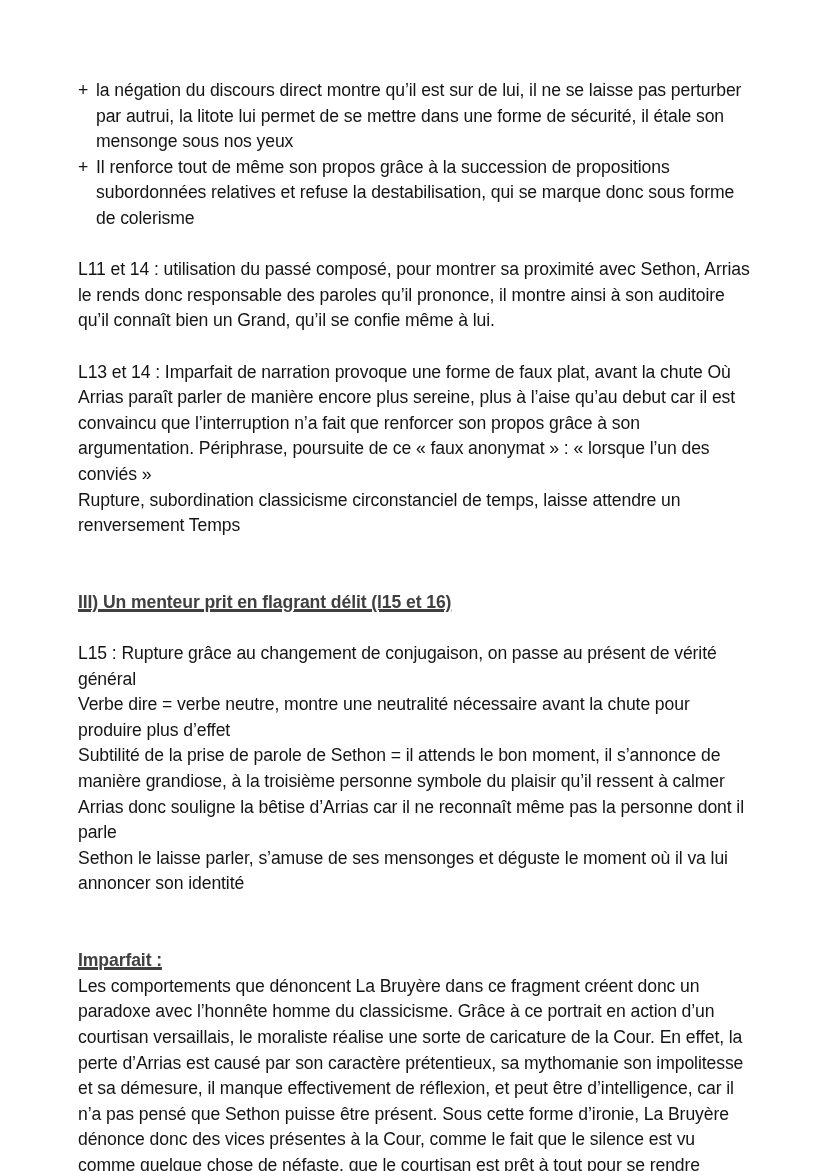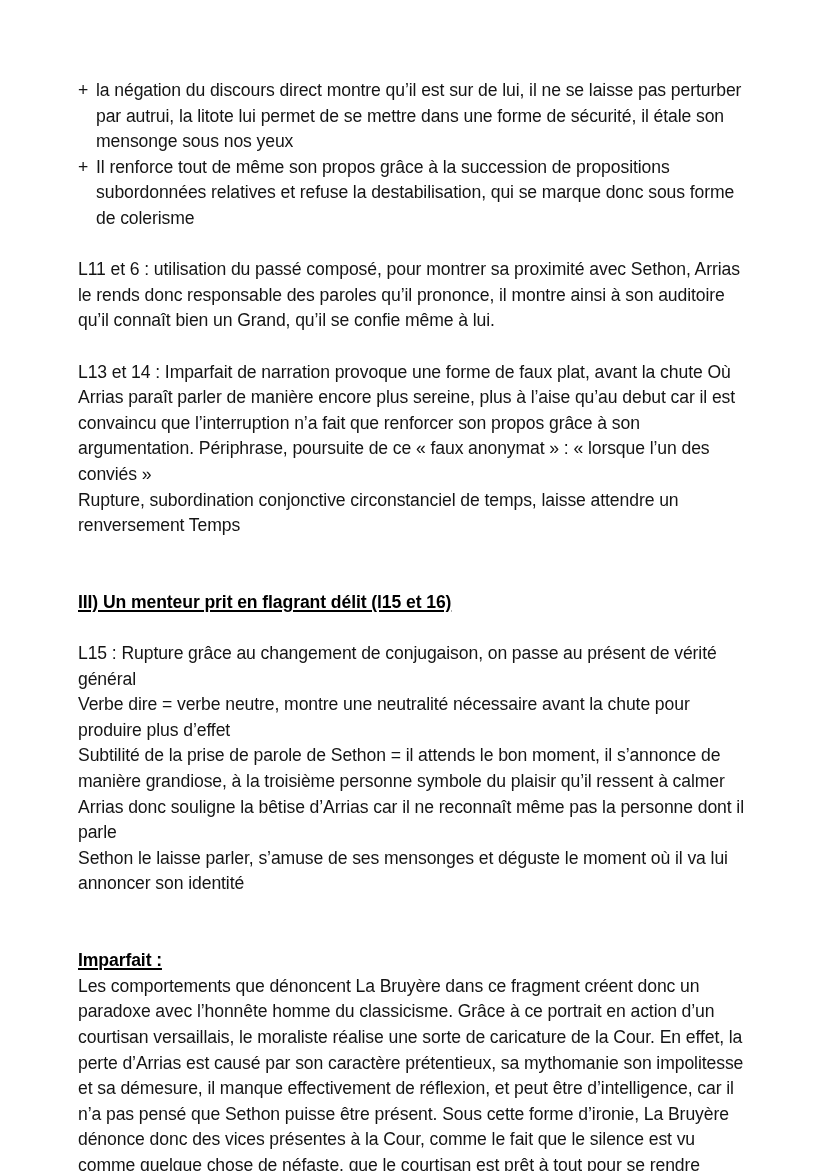--- a/index.html
+++ b/index.html
@@ -58,21 +58,22 @@
   }
   .small-gap {
     height: 25.6px;
   }
   
   .heading {
     margin: 0;
     font-size: 17.6px;
     line-height: 25.6px;
     font-weight: bold;
-    color: #000000;
+    color: #404040;
+    text-decoration: underline;
   }
   .heading .heading-text {
     text-decoration: underline;
     text-underline-offset: 2px;
     text-decoration-thickness: 1.6px;
   }
   .run { white-space: pre-wrap; }
 </style>
 </head>
 <body>
@@ -86,26 +87,26 @@
         <span class="run">la négation du discours direct montre qu’il est sur de lui, il ne se laisse pas perturber par autrui, la litote lui permet de se mettre dans une forme de sécurité, il étale son mensonge sous nos yeux</span>
       </li>
       <li class="bullet-item">
         <span class="bullet-marker">+</span>
         <span class="run">Il renforce tout de même son propos grâce à la succession de propositions subordonnées relatives et refuse la destabilisation, qui se marque donc sous forme de colerisme</span>
       </li>
     </ul>
 
     <div class="block-gap"></div>
 
-    <p class="para">L11 et 6 : utilisation du passé composé, pour montrer sa proximité avec Sethon, Arrias le rends donc responsable des paroles qu’il prononce, il montre ainsi à son auditoire qu’il connaît bien un Grand, qu’il se confie même à lui.</p>
+    <p class="para">L11 et 14 : utilisation du passé composé, pour montrer sa proximité avec Sethon, Arrias le rends donc responsable des paroles qu’il prononce, il montre ainsi à son auditoire qu’il connaît bien un Grand, qu’il se confie même à lui.</p>
 
     <div class="block-gap"></div>
 
     <p class="para">L13 et 14 : Imparfait de narration provoque une forme de faux plat, avant la chute Où Arrias paraît parler de manière encore plus sereine, plus à l’aise qu’au debut car il est convaincu que l’interruption n’a fait que renforcer son propos grâce à son argumentation. Périphrase, poursuite de ce « faux anonymat » : « lorsque l’un des conviés »</p>
-    <p class="para">Rupture, subordination conjonctive circonstanciel de temps, laisse attendre un renversement Temps</p>
+    <p class="para">Rupture, subordination classicisme circonstanciel de temps, laisse attendre un renversement Temps</p>
 
     <div class="block-gap"></div>
     <div class="small-gap"></div>
 
     <h2 class="heading"><span class="heading-text">III) Un menteur prit en flagrant délit (l15 et 16)</span></h2>
 
     <div class="block-gap"></div>
 
     <p class="para">L15 : Rupture grâce au changement de conjugaison, on passe au présent de vérité général</p>
     <p class="para">Verbe dire = verbe neutre, montre une neutralité nécessaire avant la chute pour produire plus d’effet</p>

